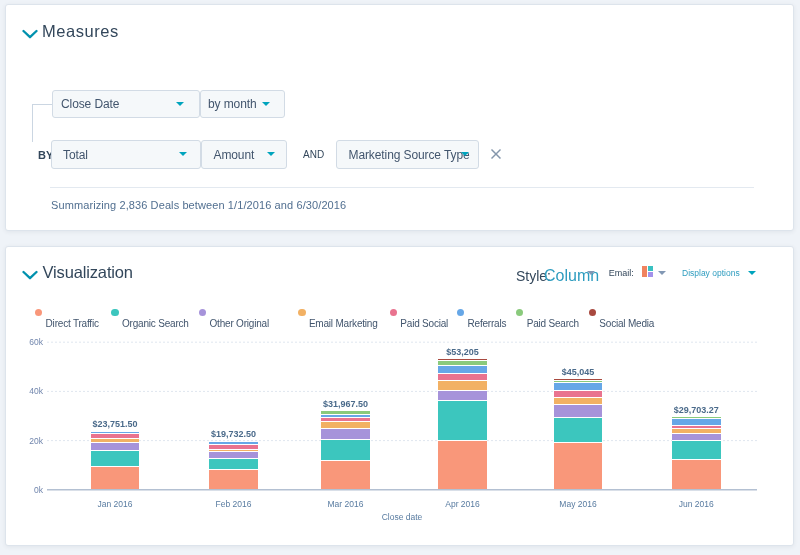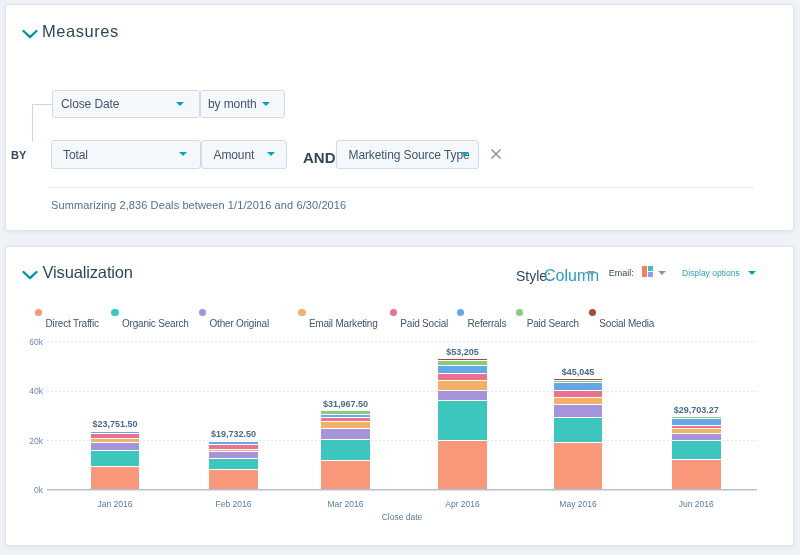--- a/index.html
+++ b/index.html
@@ -23,28 +23,28 @@
 <div style="position:absolute;left:32px;top:104px;width:20px;height:1px;background:#cbd6e2"></div>
 <div style="position:absolute;left:32px;top:104px;width:1px;height:38px;background:#cbd6e2"></div>
 
 <div class="box" style="left:52px;top:89.5px;width:148px"></div>
 <div class="box" style="left:199.5px;top:89.5px;width:85.5px"></div>
 <div class="btxt" style="left:61px;top:97px">Close Date</div>
 <span style="position:absolute;left:175.5px;top:101.5px;width:0;height:0;border-left:4.2px solid transparent;border-right:4.2px solid transparent;border-top:4.8px solid #00a4bd"></span>
 <div class="btxt" style="left:208px;top:97px">by month</div>
 <span style="position:absolute;left:261.5px;top:101.5px;width:0;height:0;border-left:4.2px solid transparent;border-right:4.2px solid transparent;border-top:4.8px solid #00a4bd"></span>
 
-<div class="sm" style="left:11px;top:149px;font-weight:bold;font-size:11px">BY</div>
+<div class="sm" style="left:38px;top:149px;font-weight:bold;font-size:11px">BY</div>
 <div class="box" style="left:51px;top:140px;width:150px"></div>
 <div class="box" style="left:200.5px;top:140px;width:86.5px"></div>
 <div class="btxt" style="left:63px;top:147.5px">Total</div>
 <span style="position:absolute;left:178.9px;top:151.8px;width:0;height:0;border-left:4.2px solid transparent;border-right:4.2px solid transparent;border-top:4.8px solid #00a4bd"></span>
 <div class="btxt" style="left:213.5px;top:147.5px">Amount</div>
 <span style="position:absolute;left:266.5px;top:151.8px;width:0;height:0;border-left:4.2px solid transparent;border-right:4.2px solid transparent;border-top:4.8px solid #00a4bd"></span>
-<div class="sm" style="left:303px;top:148.7px;font-weight:bold;font-size:15px">AND</div>
+<div class="sm" style="left:303px;top:148.7px;font-weight:normal;font-size:10px">AND</div>
 <div class="box" style="left:336px;top:140px;width:143px"></div>
 <div class="btxt" style="left:348.5px;top:147.5px">Marketing Source Type</div>
 <span style="position:absolute;left:460.8px;top:151.8px;width:0;height:0;border-left:4.2px solid transparent;border-right:4.2px solid transparent;border-top:4.8px solid #00a4bd"></span>
 <svg style="position:absolute;left:489.5px;top:147.5px" width="12" height="12" viewBox="0 0 12 12">
 <line x1="1.5" y1="1.5" x2="10.5" y2="10.5" stroke="#8496ab" stroke-width="1.5"></line>
 <line x1="10.5" y1="1.5" x2="1.5" y2="10.5" stroke="#8496ab" stroke-width="1.5"></line>
   </svg>
 
 <div style="position:absolute;left:50px;top:187px;width:704px;height:1px;background:#e3e9f0"></div>
 <div style="position:absolute;left:51px;top:199px;font-size:11px;letter-spacing:.1px;color:#516f90">Summarizing 2,836 Deals between 1/1/2016 and 6/30/2016</div>

